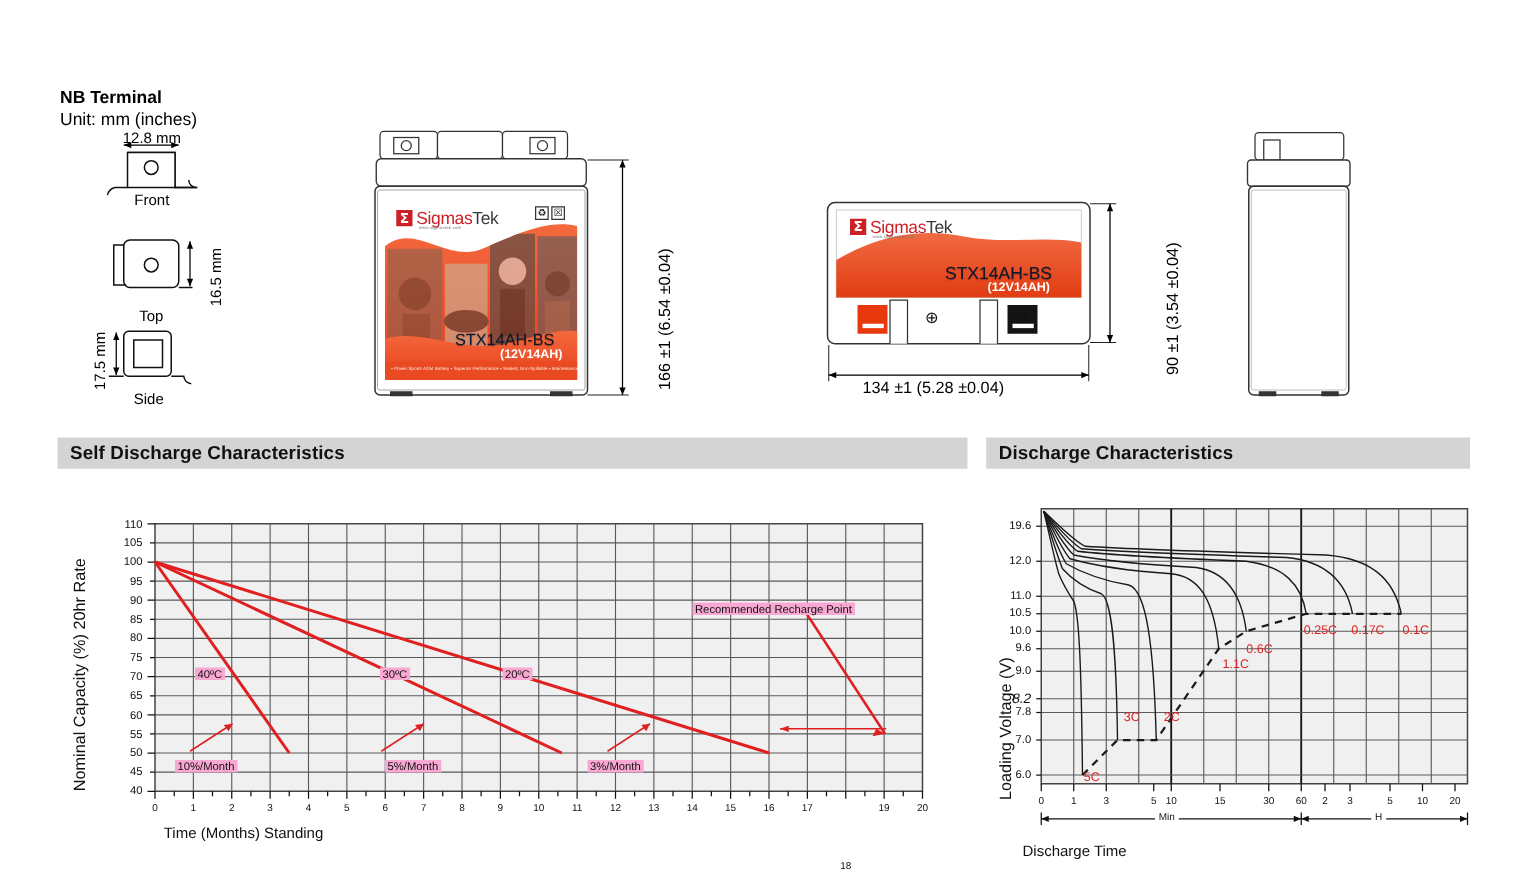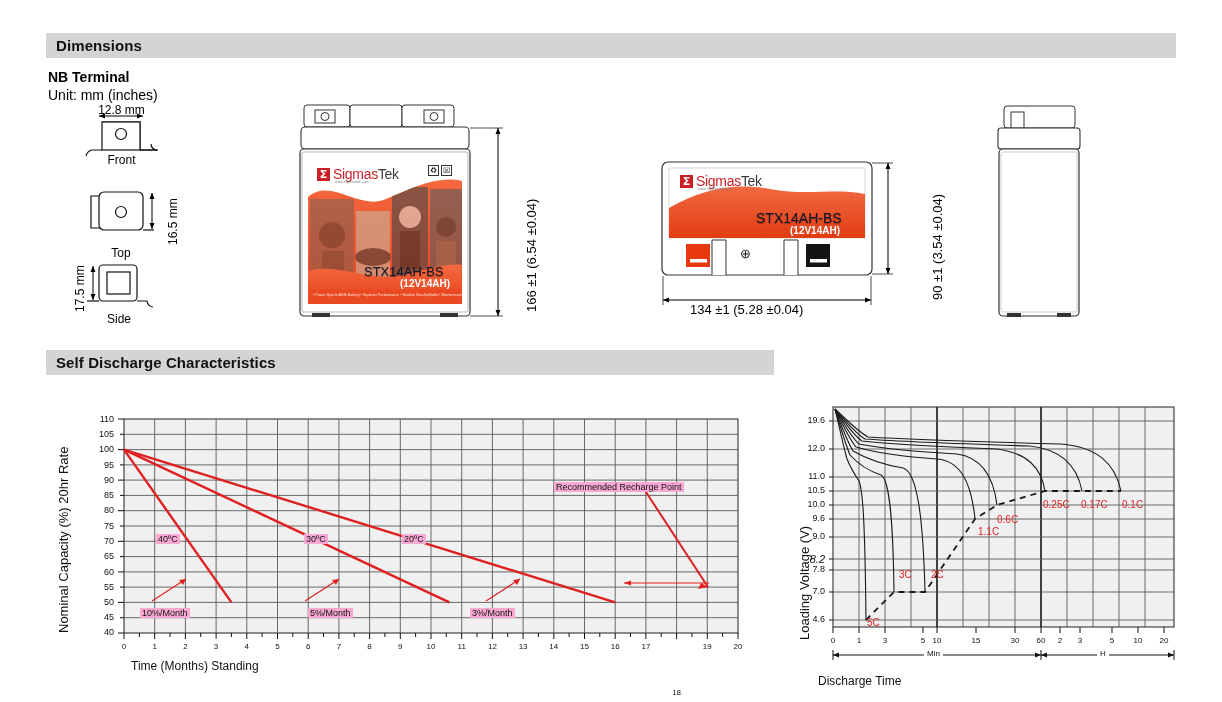--- a/index.html
+++ b/index.html
@@ -137,23 +137,20 @@
   .rng-lbl {
     position: absolute; font-size: 8px; color: #111;
     background: #fff; padding: 0 3px; white-space: nowrap;
   }
 </style>
 </head>
 <body>
 
 <div id="page">
 
-  <div class="section-bar" id="bar-dimensions">
-    <span>Dimensions</span>
-  </div>
 
   <div id="nb-terminal">NB Terminal</div>
   <div id="unit-label">Unit: mm (inches)</div>
 
   <div class="term-box" style="left:0;top:0;width:1222px;height:702px;pointer-events:none;">
     <svg width="1222" height="702" style="position:absolute;left:0;top:0;">
 
       <path d="M102,122 h38 v28 h17 a6,6 0 0 1 -6,-6 v0" fill="none" stroke="#000" stroke-width="1.1"></path>
       <rect x="102" y="122" width="38" height="28" fill="#fff" stroke="#111" stroke-width="1.2"></rect>
       <circle cx="121" cy="134" r="5.5" fill="#fff" stroke="#111" stroke-width="1.2"></circle>
@@ -503,20 +500,23 @@
     <div class="annot" style="left:258px;top:129px;">30ºC</div>
     <div class="annot" style="left:356px;top:129px;">20ºC</div>
     <div class="annot" style="left:94px;top:203px;">10%/Month</div>
     <div class="annot" style="left:262px;top:203px;">5%/Month</div>
     <div class="annot" style="left:424px;top:203px;">3%/Month</div>
     <div class="annot" style="left:508px;top:77px;">Recommended Recharge Point</div>
 
     <div class="axis-title" style="left:85px;top:254px;">Time (Months) Standing</div>
   </div>
 
+  <div class="section-bar" id="bar-disch">
+    <span>Discharge Characteristics</span>
+  </div>
 
   <div class="chart-holder" style="left:789px;top:395px;width:400px;height:300px;">
 
     <div class="axis-title-v" style="left:8px;top:245px;">Loading  Voltage (V)</div>
 
     <svg width="400" height="300" style="position:absolute;left:0;top:0;">
 
       <rect x="44" y="12" width="341" height="220" fill="#f0f0f0" stroke="#444" stroke-width="1.2"></rect>
 
       <g stroke="#595959" stroke-width="0.9">
@@ -606,21 +606,21 @@
     <div class="tick-lbl-r" style="left:0px;top:20px;width:36px;font-size:9px;">19.6</div>
     <div class="tick-lbl-r" style="left:0px;top:48px;width:36px;font-size:9px;">12.0</div>
     <div class="tick-lbl-r" style="left:0px;top:76px;width:36px;font-size:9px;">11.0</div>
     <div class="tick-lbl-r" style="left:0px;top:90px;width:36px;font-size:9px;">10.5</div>
     <div class="tick-lbl-r" style="left:0px;top:104px;width:36px;font-size:9px;">10.0</div>
     <div class="tick-lbl-r" style="left:0px;top:118px;width:36px;font-size:9px;">9.6</div>
     <div class="tick-lbl-r" style="left:0px;top:136px;width:36px;font-size:9px;">9.0</div>
     <div class="tick-lbl-r" style="left:0px;top:158px;width:36px;font-size:11px;font-style:italic;">8.2</div>
     <div class="tick-lbl-r" style="left:0px;top:169px;width:36px;font-size:9px;">7.8</div>
     <div class="tick-lbl-r" style="left:0px;top:191px;width:36px;font-size:9px;">7.0</div>
-    <div class="tick-lbl-r" style="left:0px;top:219px;width:36px;font-size:9px;">4.6</div>
+    <div class="tick-lbl-r" style="left:0px;top:219px;width:36px;font-size:9px;">6.0</div>
 
     <div class="tick-lbl" style="left:36px;top:241px;width:16px;">0</div>
     <div class="tick-lbl" style="left:62px;top:241px;width:16px;">1</div>
     <div class="tick-lbl" style="left:88px;top:241px;width:16px;">3</div>
     <div class="tick-lbl" style="left:126px;top:241px;width:16px;">5</div>
     <div class="tick-lbl" style="left:140px;top:241px;width:16px;">10</div>
     <div class="tick-lbl" style="left:179px;top:241px;width:16px;">15</div>
     <div class="tick-lbl" style="left:218px;top:241px;width:16px;">30</div>
     <div class="tick-lbl" style="left:244px;top:241px;width:16px;">60</div>
     <div class="tick-lbl" style="left:263px;top:241px;width:16px;">2</div>

